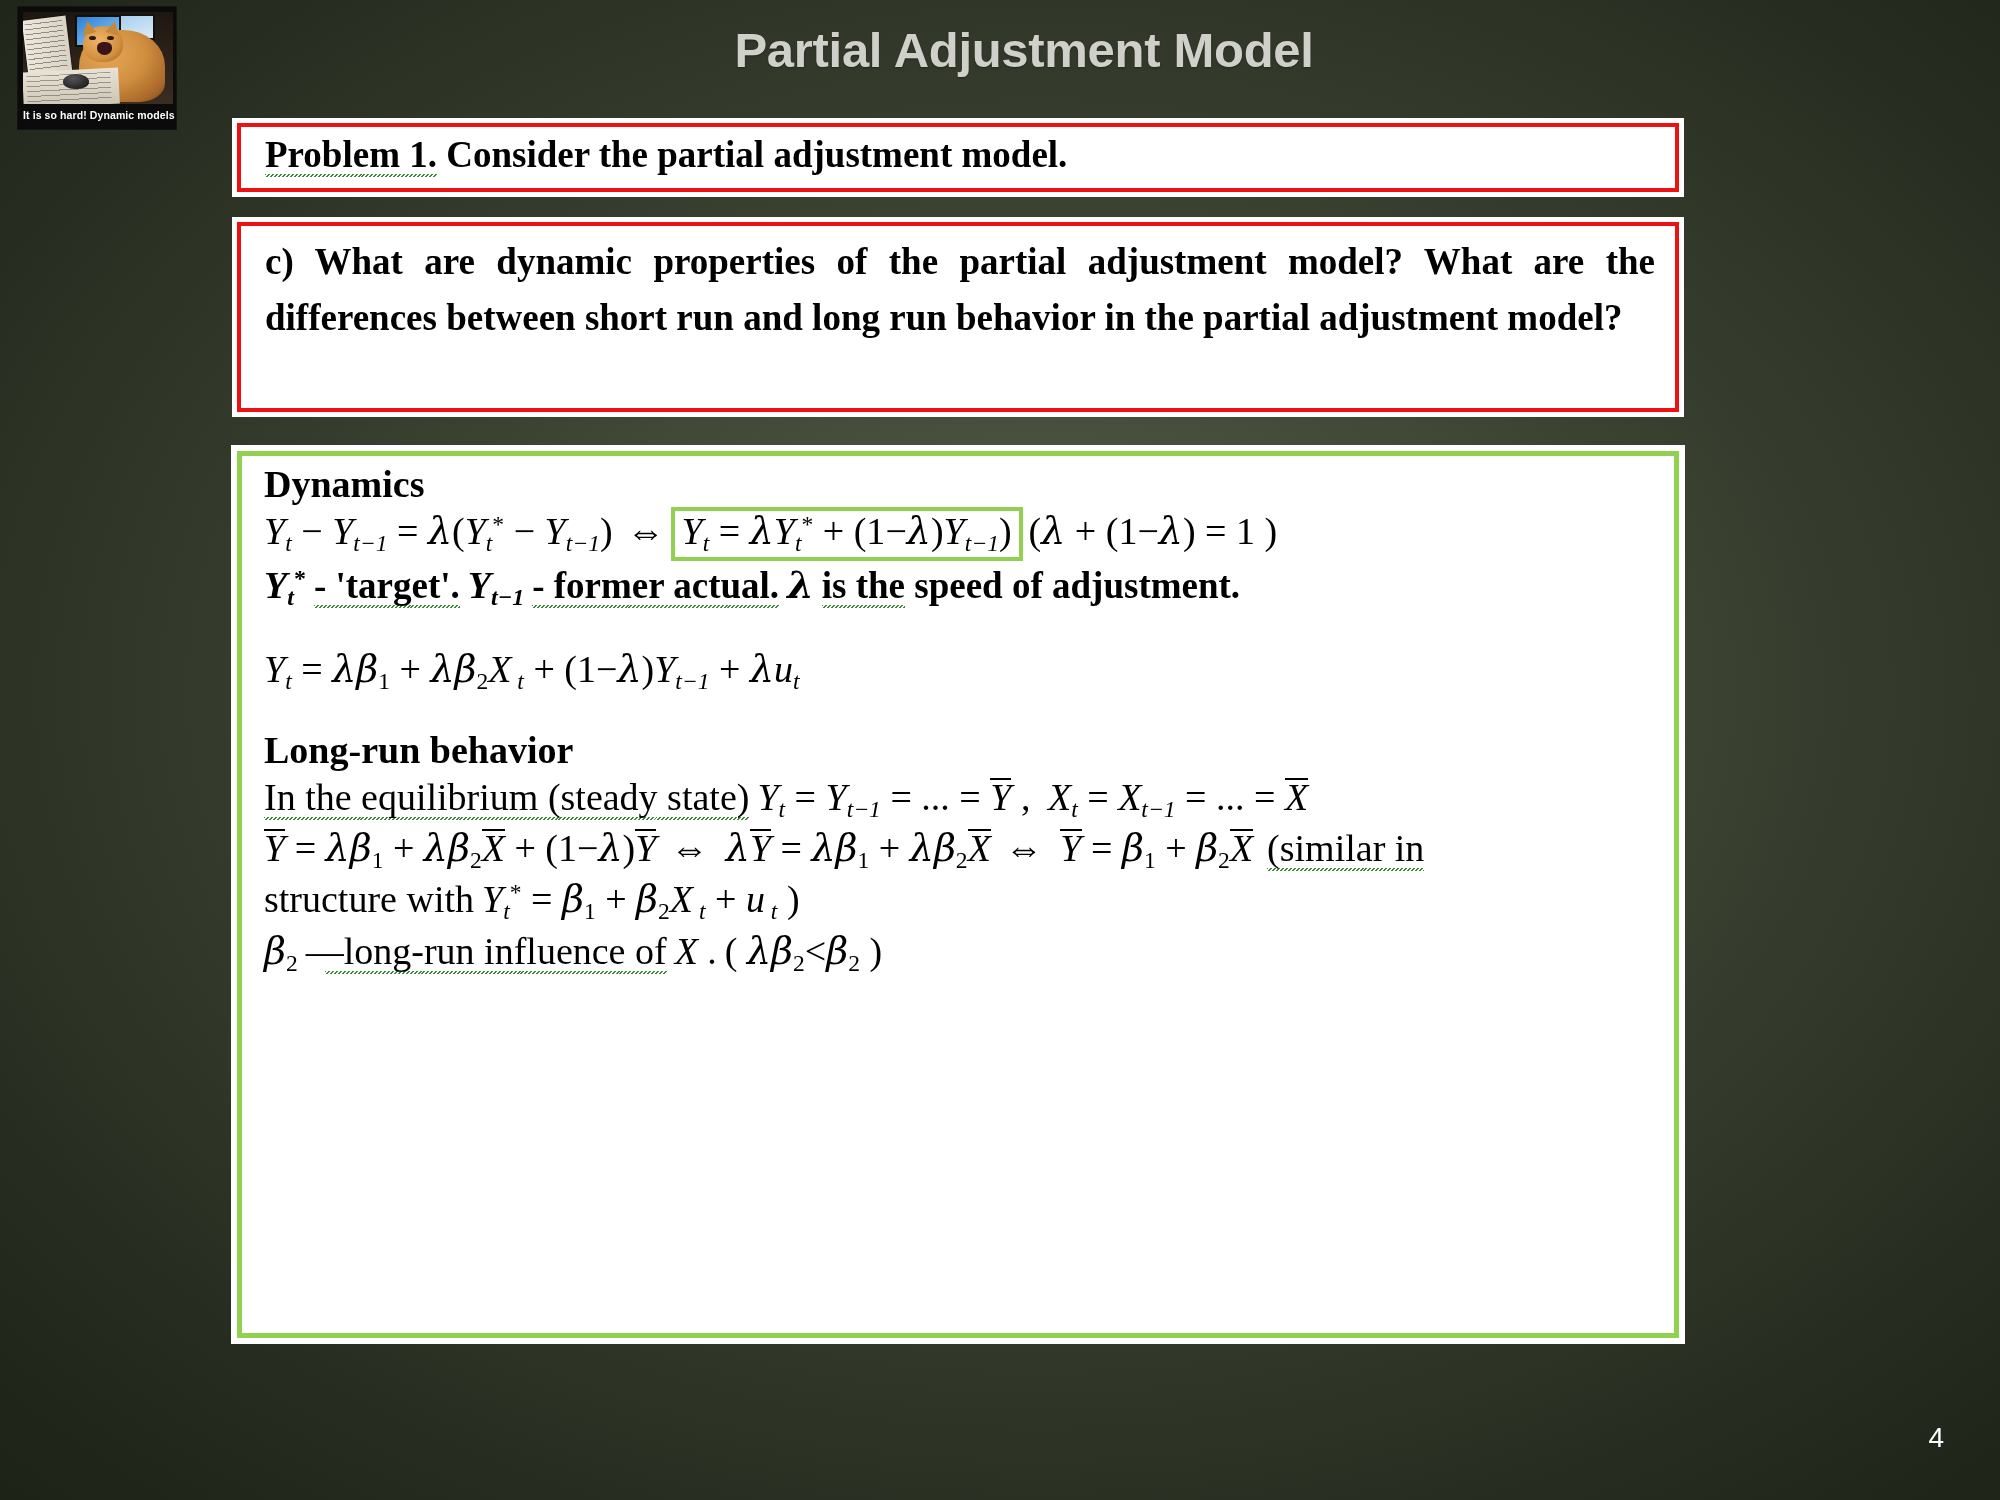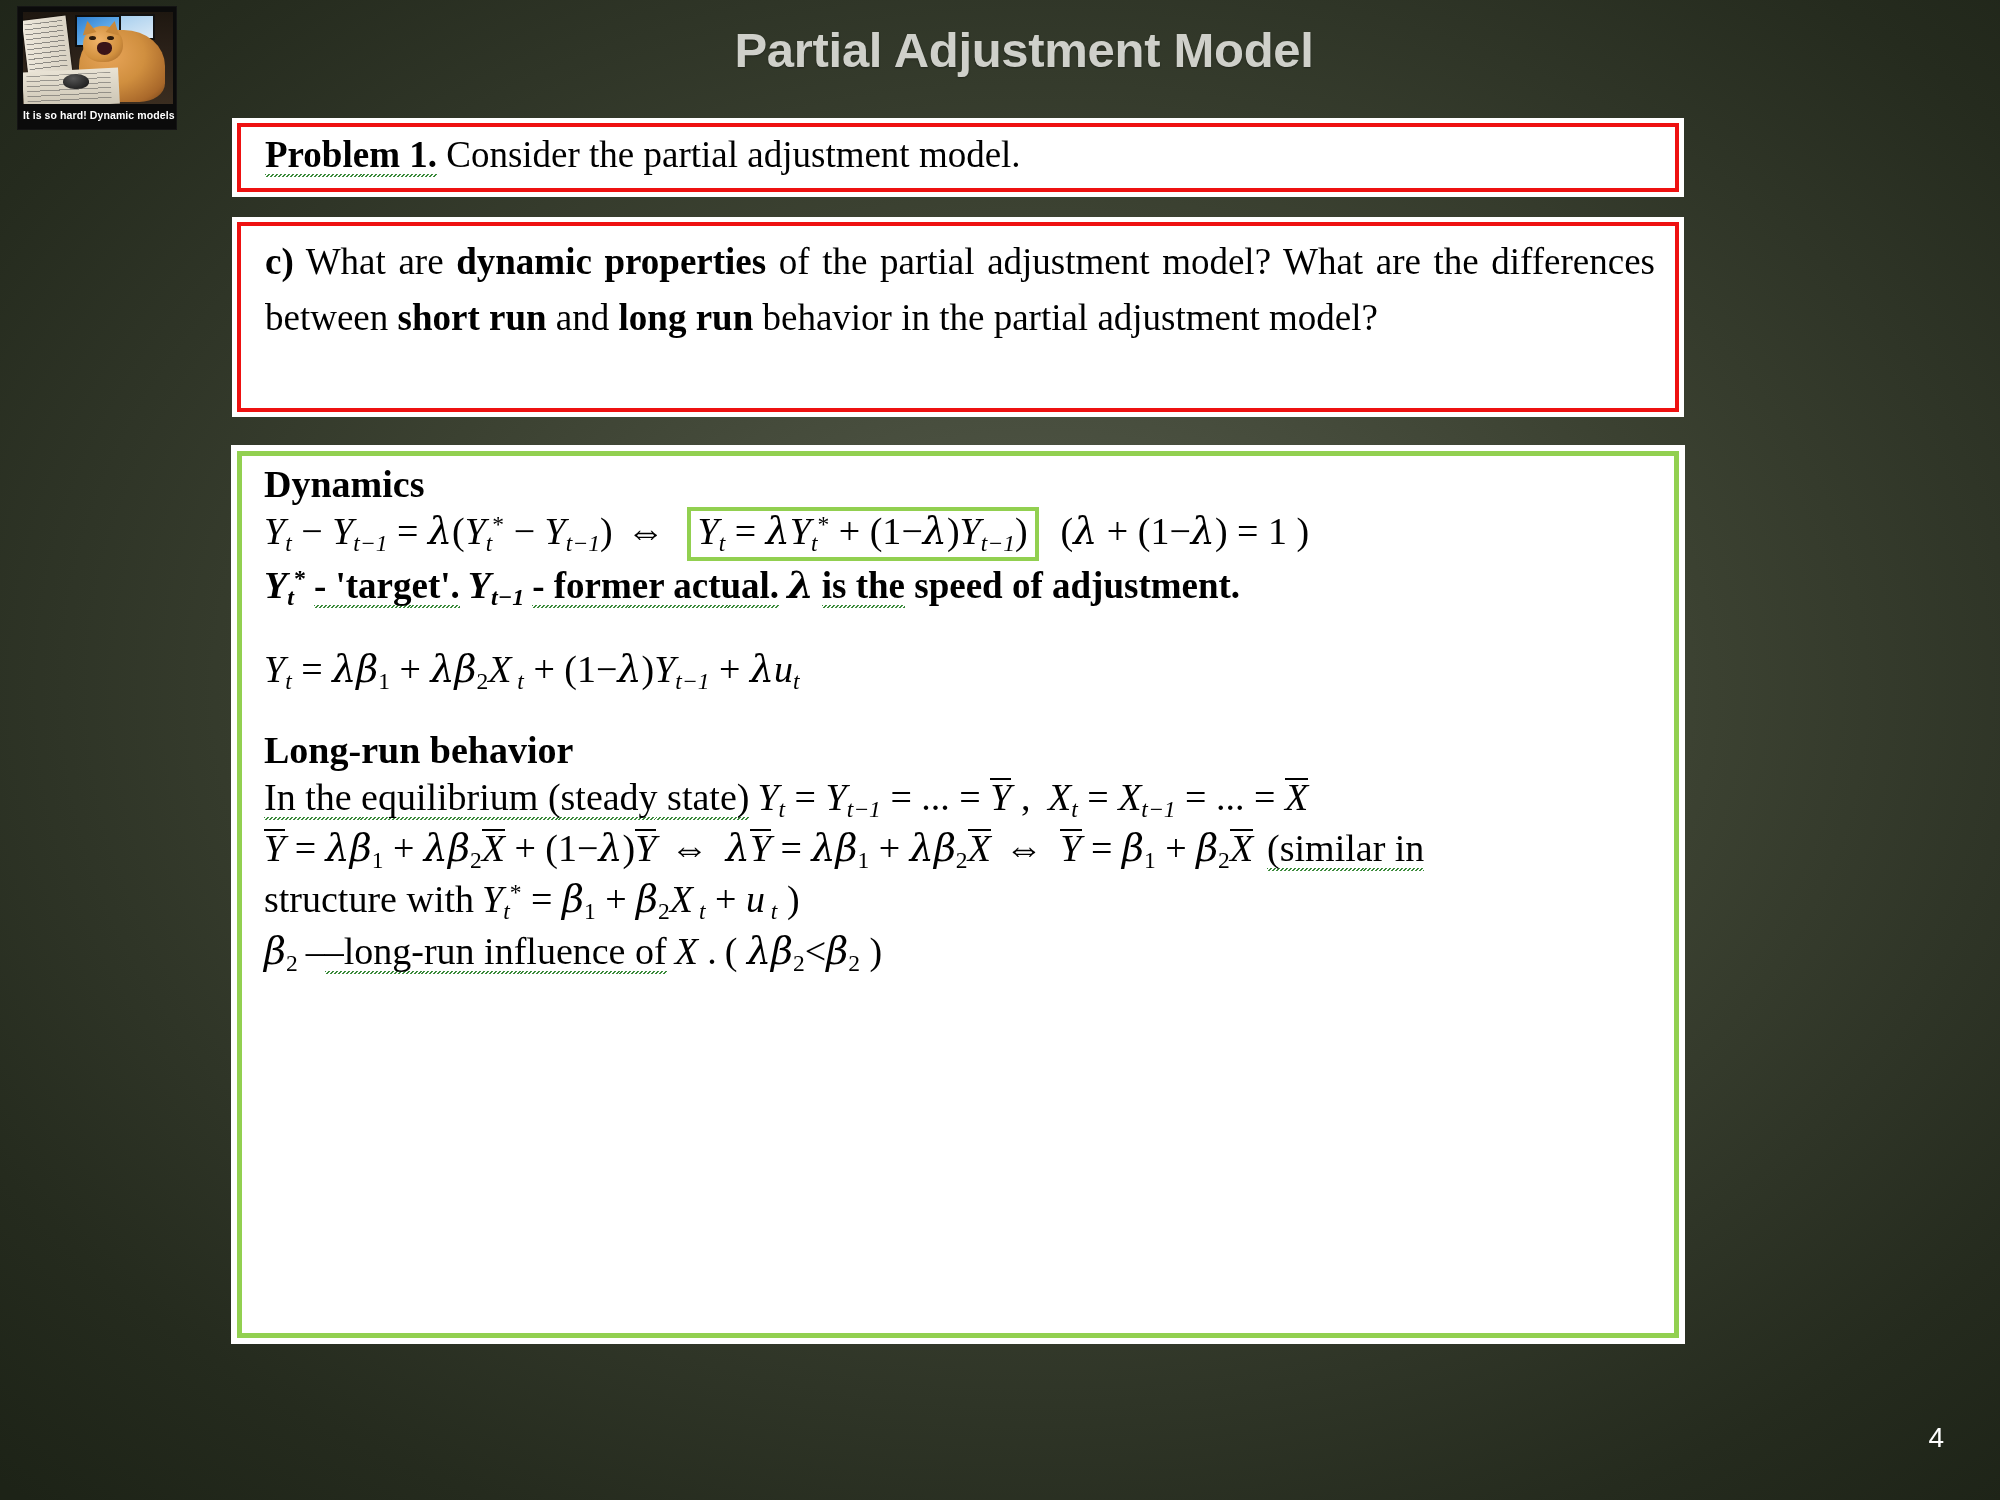--- a/index.html
+++ b/index.html
@@ -116,21 +116,21 @@
     text-shadow: 0 1px 2px rgba(0,0,0,.35);
     padding-left: 24px;
   }
 
   
   .white-box {
     position: absolute;
     background: #ffffff;
     box-sizing: border-box;
   }
-  .red-border  { border: 4px solid #ee1111; outline: 5px solid #ffffff; }
+  .red-border  { border: 4px solid #ee1111; outline: 5px solid #ffffff; font-weight: bold; }
   .green-border{ border: 5px solid #92d050; outline: 6px solid #ffffff; }
 
   #box-problem { left: 237px; top: 123px; width: 1442px; height: 69px; }
   #box-c       { left: 237px; top: 222px; width: 1442px; height: 190px; }
   #box-dyn     { left: 237px; top: 451px; width: 1442px; height: 887px; }
 
   
   .serif {
     font-family: "Liberation Serif", "DejaVu Serif", serif;
     color: #000000;
@@ -190,21 +190,21 @@
     font-family: "Liberation Serif", serif;
     font-size: 37px;
     line-height: 1.28;
     font-weight: bold;
   }
   .greenbox-inline {
     border: 4px solid #92d050;
     padding: 0px 7px 2px 7px;
     display: inline-block;
     line-height: 1.06;
-    margin: 0 22px;
+    margin: 0 6px;
   }
   .gap { display: block; height: 32px; }
   .sp { display: inline-block; width: 14px; }
   .sp-s { display: inline-block; width: 8px; }
 
   
   #pagenum {
     position: absolute;
     right: 56px; bottom: 46px;
     color: #ffffff;

